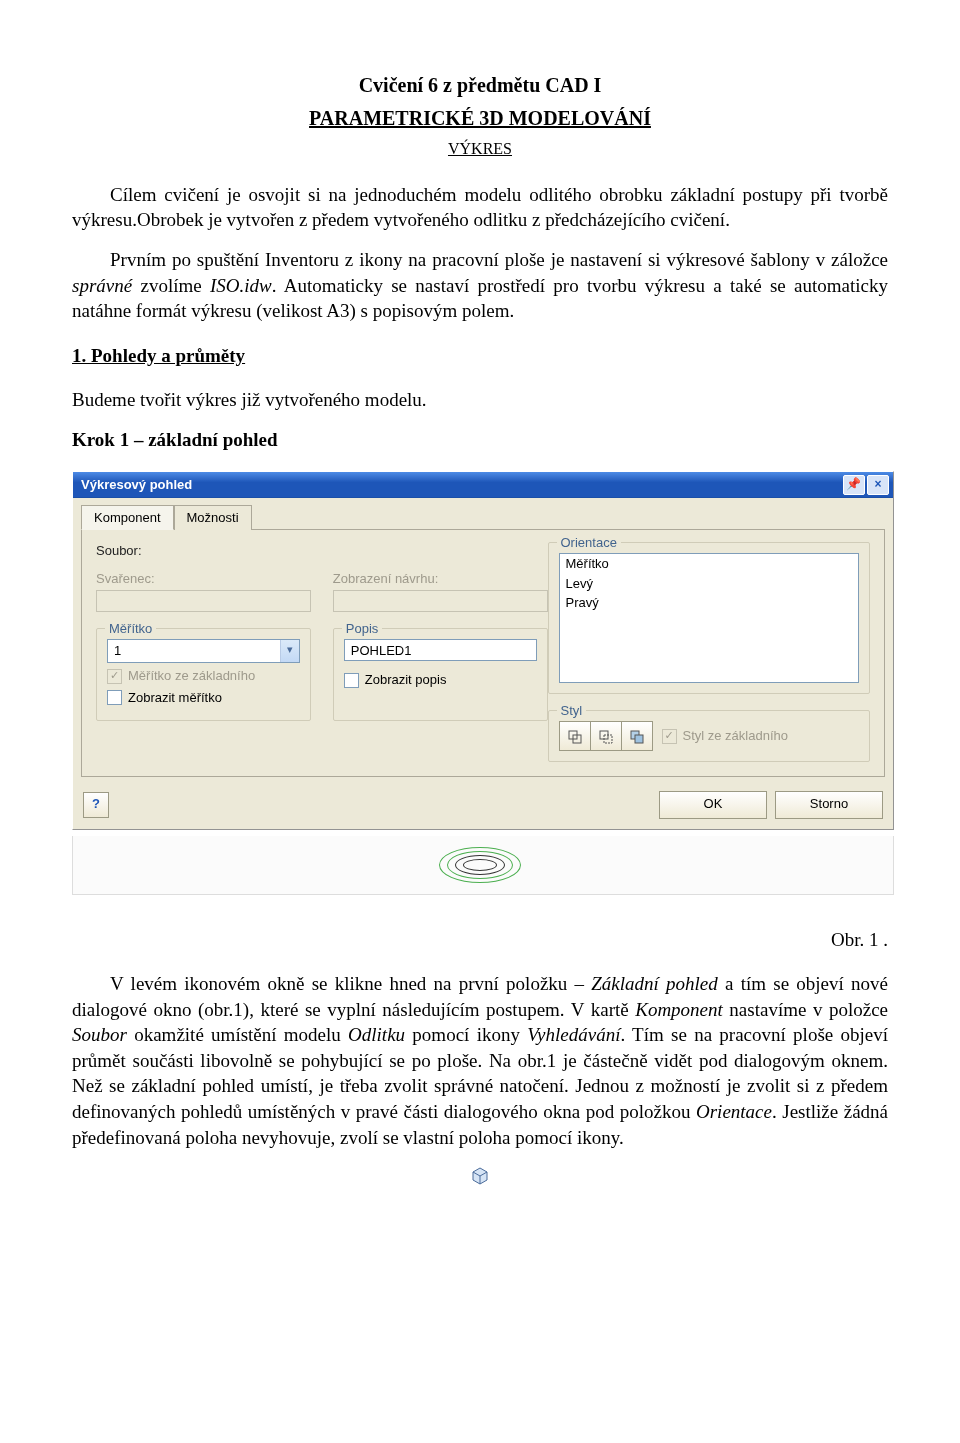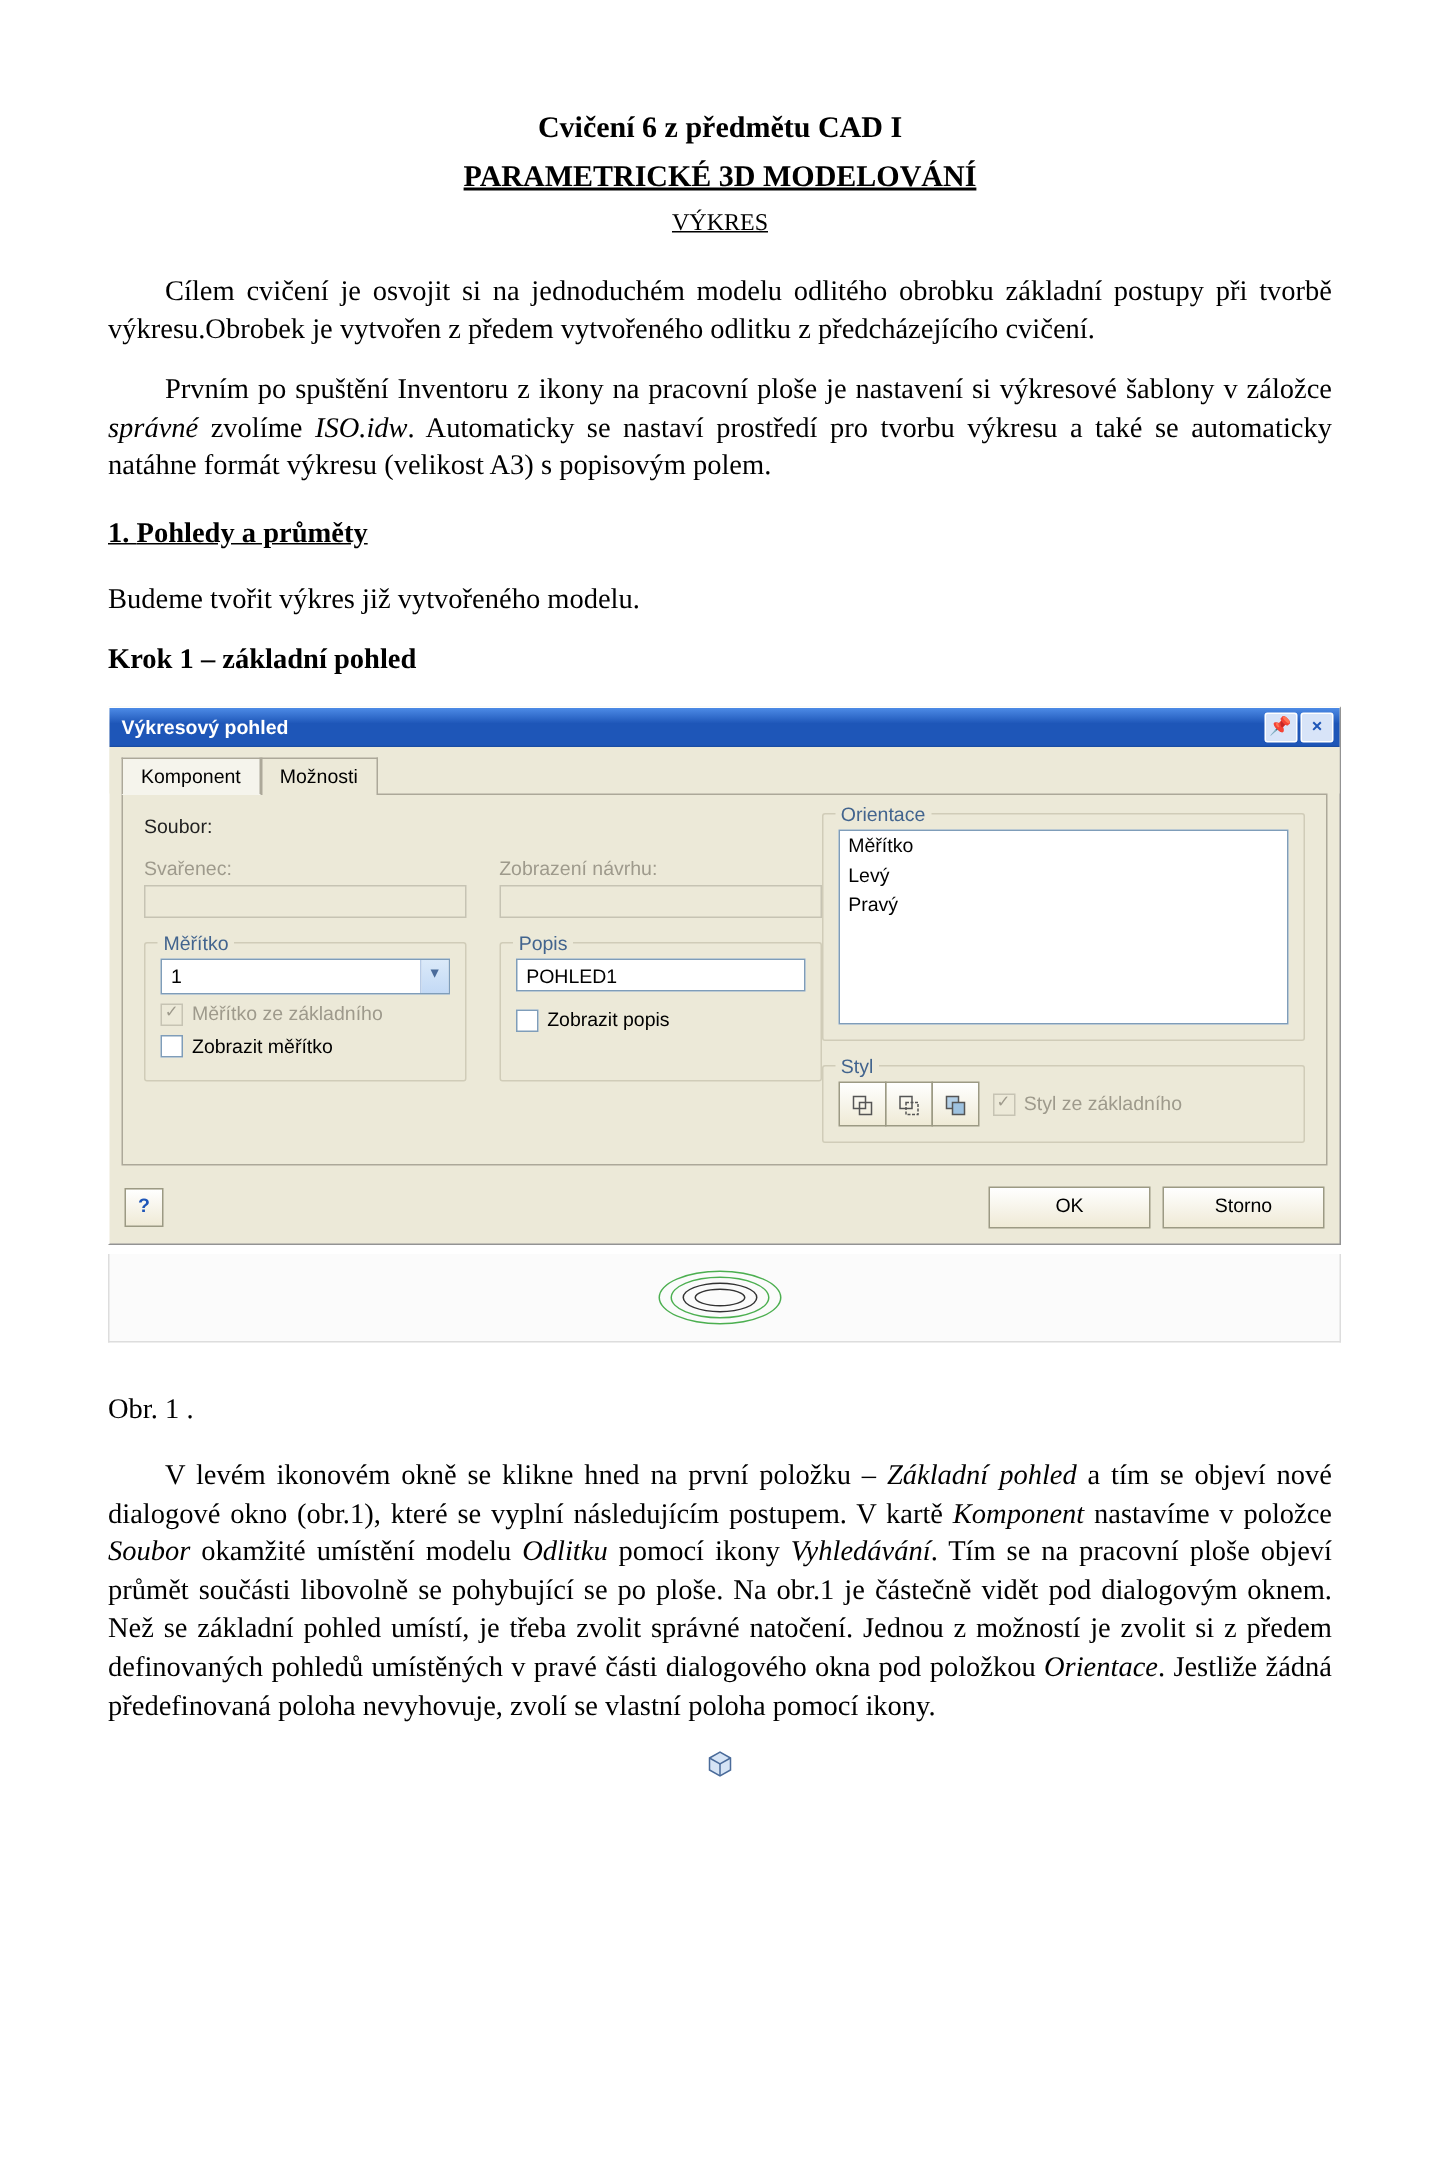--- a/index.html
+++ b/index.html
@@ -15,21 +15,21 @@
   }
   .title-center { text-align: center; margin: 0 0 6px 0; font-weight: bold; font-size: 20px;}
   .subtitle { text-align: center; text-decoration: underline; font-weight: bold; font-size: 20px; margin: 0 0 6px 0;}
   .subtitle2 { text-align: center; text-decoration: underline; font-weight: normal; font-size: 16px; margin: 0 0 22px 0;}
   .para { margin: 14px 0; text-align: justify;}
   .para-indent { text-indent: 38px; }
   .italic { font-style: italic; }
   .underline-em { text-decoration: underline; }
   .bold { font-weight: bold; }
   .step-head { font-weight: bold; margin: 14px 0 18px 0;}
-  .fig-caption { text-align: left; margin: 32px 0 18px 0;}
+  .fig-caption { text-align: right; margin: 32px 0 18px 0;}
 
   
   .canvas-wrap {
     width: 820px;
     background: #ece9d8;
     border: 1px solid #fff;
     border-right: 1px solid #939393;
     border-bottom: 1px solid #939393;
     font-family: Tahoma, Arial, sans-serif;
     font-size: 13px;

